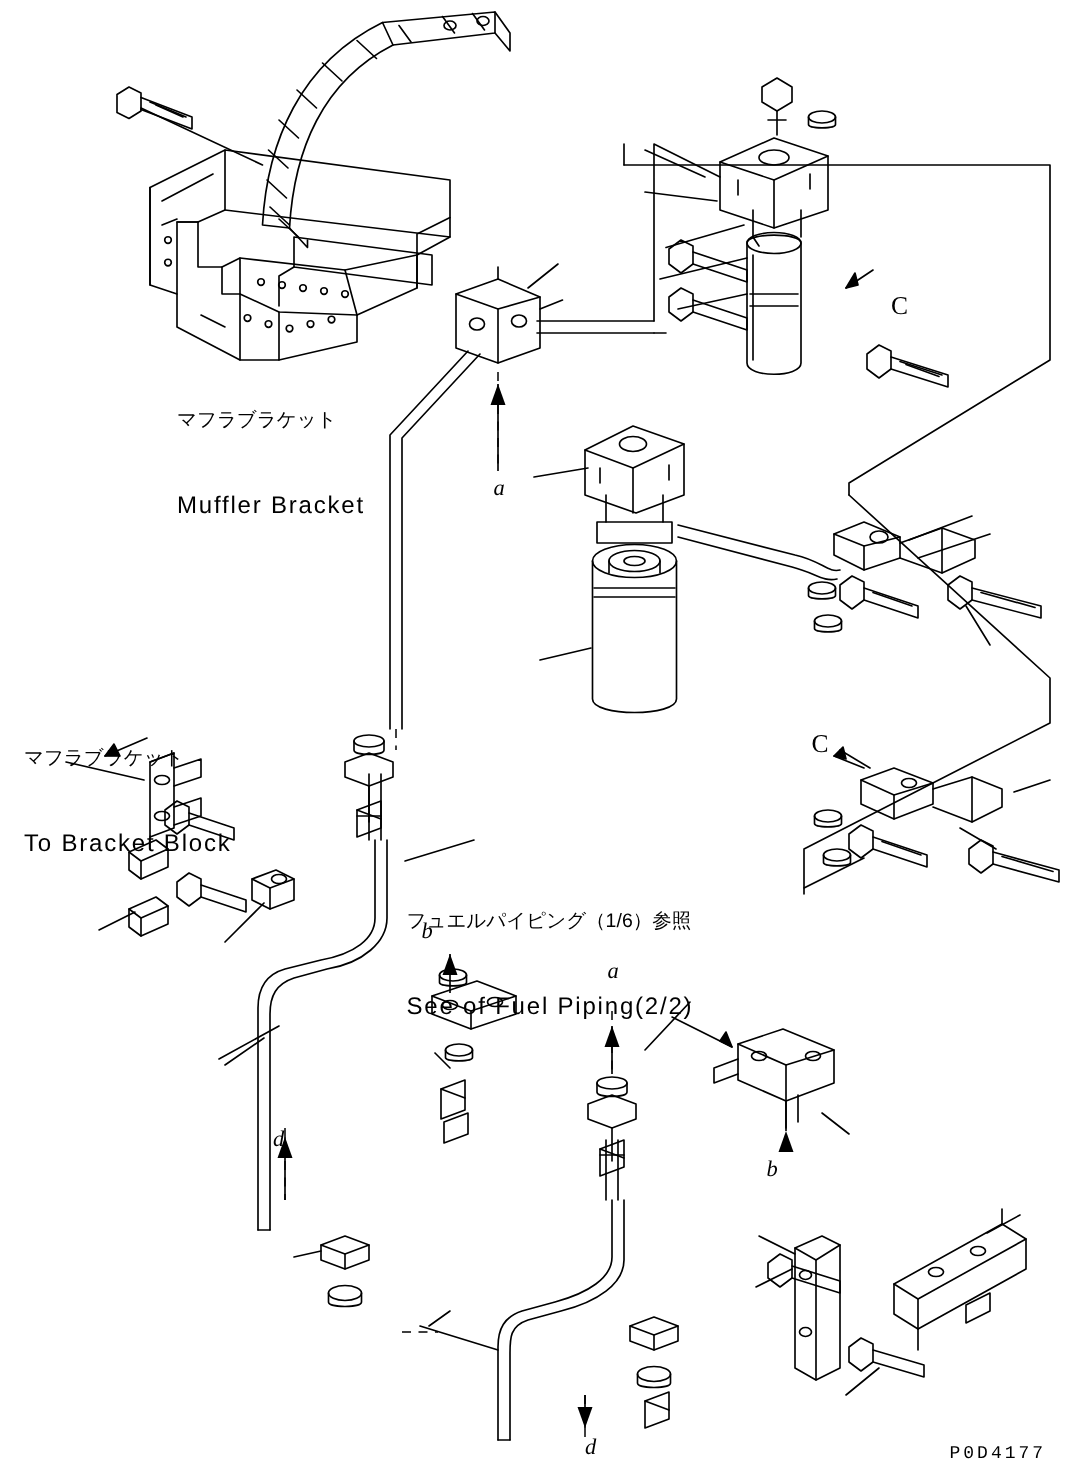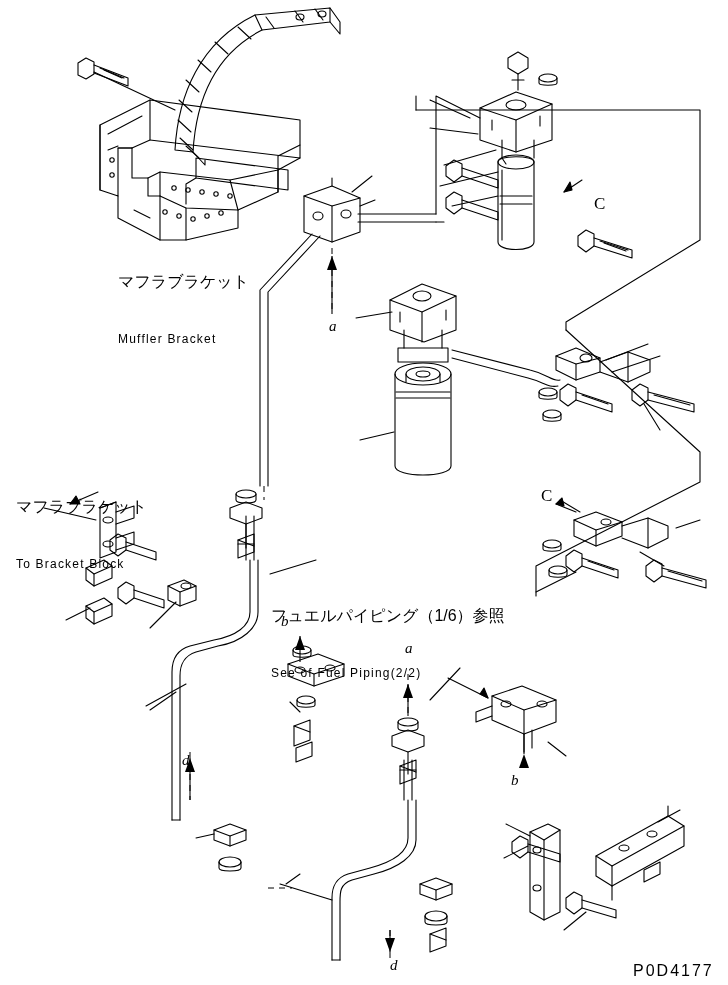--- a/index.html
+++ b/index.html
@@ -1,24 +1,24 @@
 <!DOCTYPE html>
 <html><head>
 <meta charset="utf-8">
 <style>
   html,body{margin:0;padding:0;background:#ffffff;}
   body{width:728px;height:985px;position:relative;overflow:hidden;
        font-family:"Liberation Sans", sans-serif;color:#000;}
   #sheet{position:absolute;left:0;top:0;width:728px;height:985px;}
   svg.layer{position:absolute;left:0;top:0;width:728px;height:985px;}
   .lbl{position:absolute;white-space:pre;line-height:1.25;}
-  .jp{font-size:16px;letter-spacing:0px;}
-  .en{font-size:12px;letter-spacing:1.2px;}
+  .jp{font-size:13px;letter-spacing:0px;}
+  .en{font-size:16px;letter-spacing:1.2px;}
   .callout{position:absolute;font-size:15px;font-style:italic;font-family:"Liberation Serif",serif;}
-  .partcode{position:absolute;font-size:16px;letter-spacing:2px;font-family:Liberation Sans, sans-serif;}
+  .partcode{position:absolute;font-size:12px;letter-spacing:2px;font-family:Liberation Mono, monospace;}
   .bigletter{position:absolute;font-size:17px;font-family:"Liberation Serif",serif;}
 </style>
 </head>
 <body>
 
 <div id="sheet">
 
   <svg class="layer" viewBox="0 0 728 985">
     <g fill="none" stroke="#000" stroke-width="1.1" stroke-linejoin="round" stroke-linecap="round">
 

